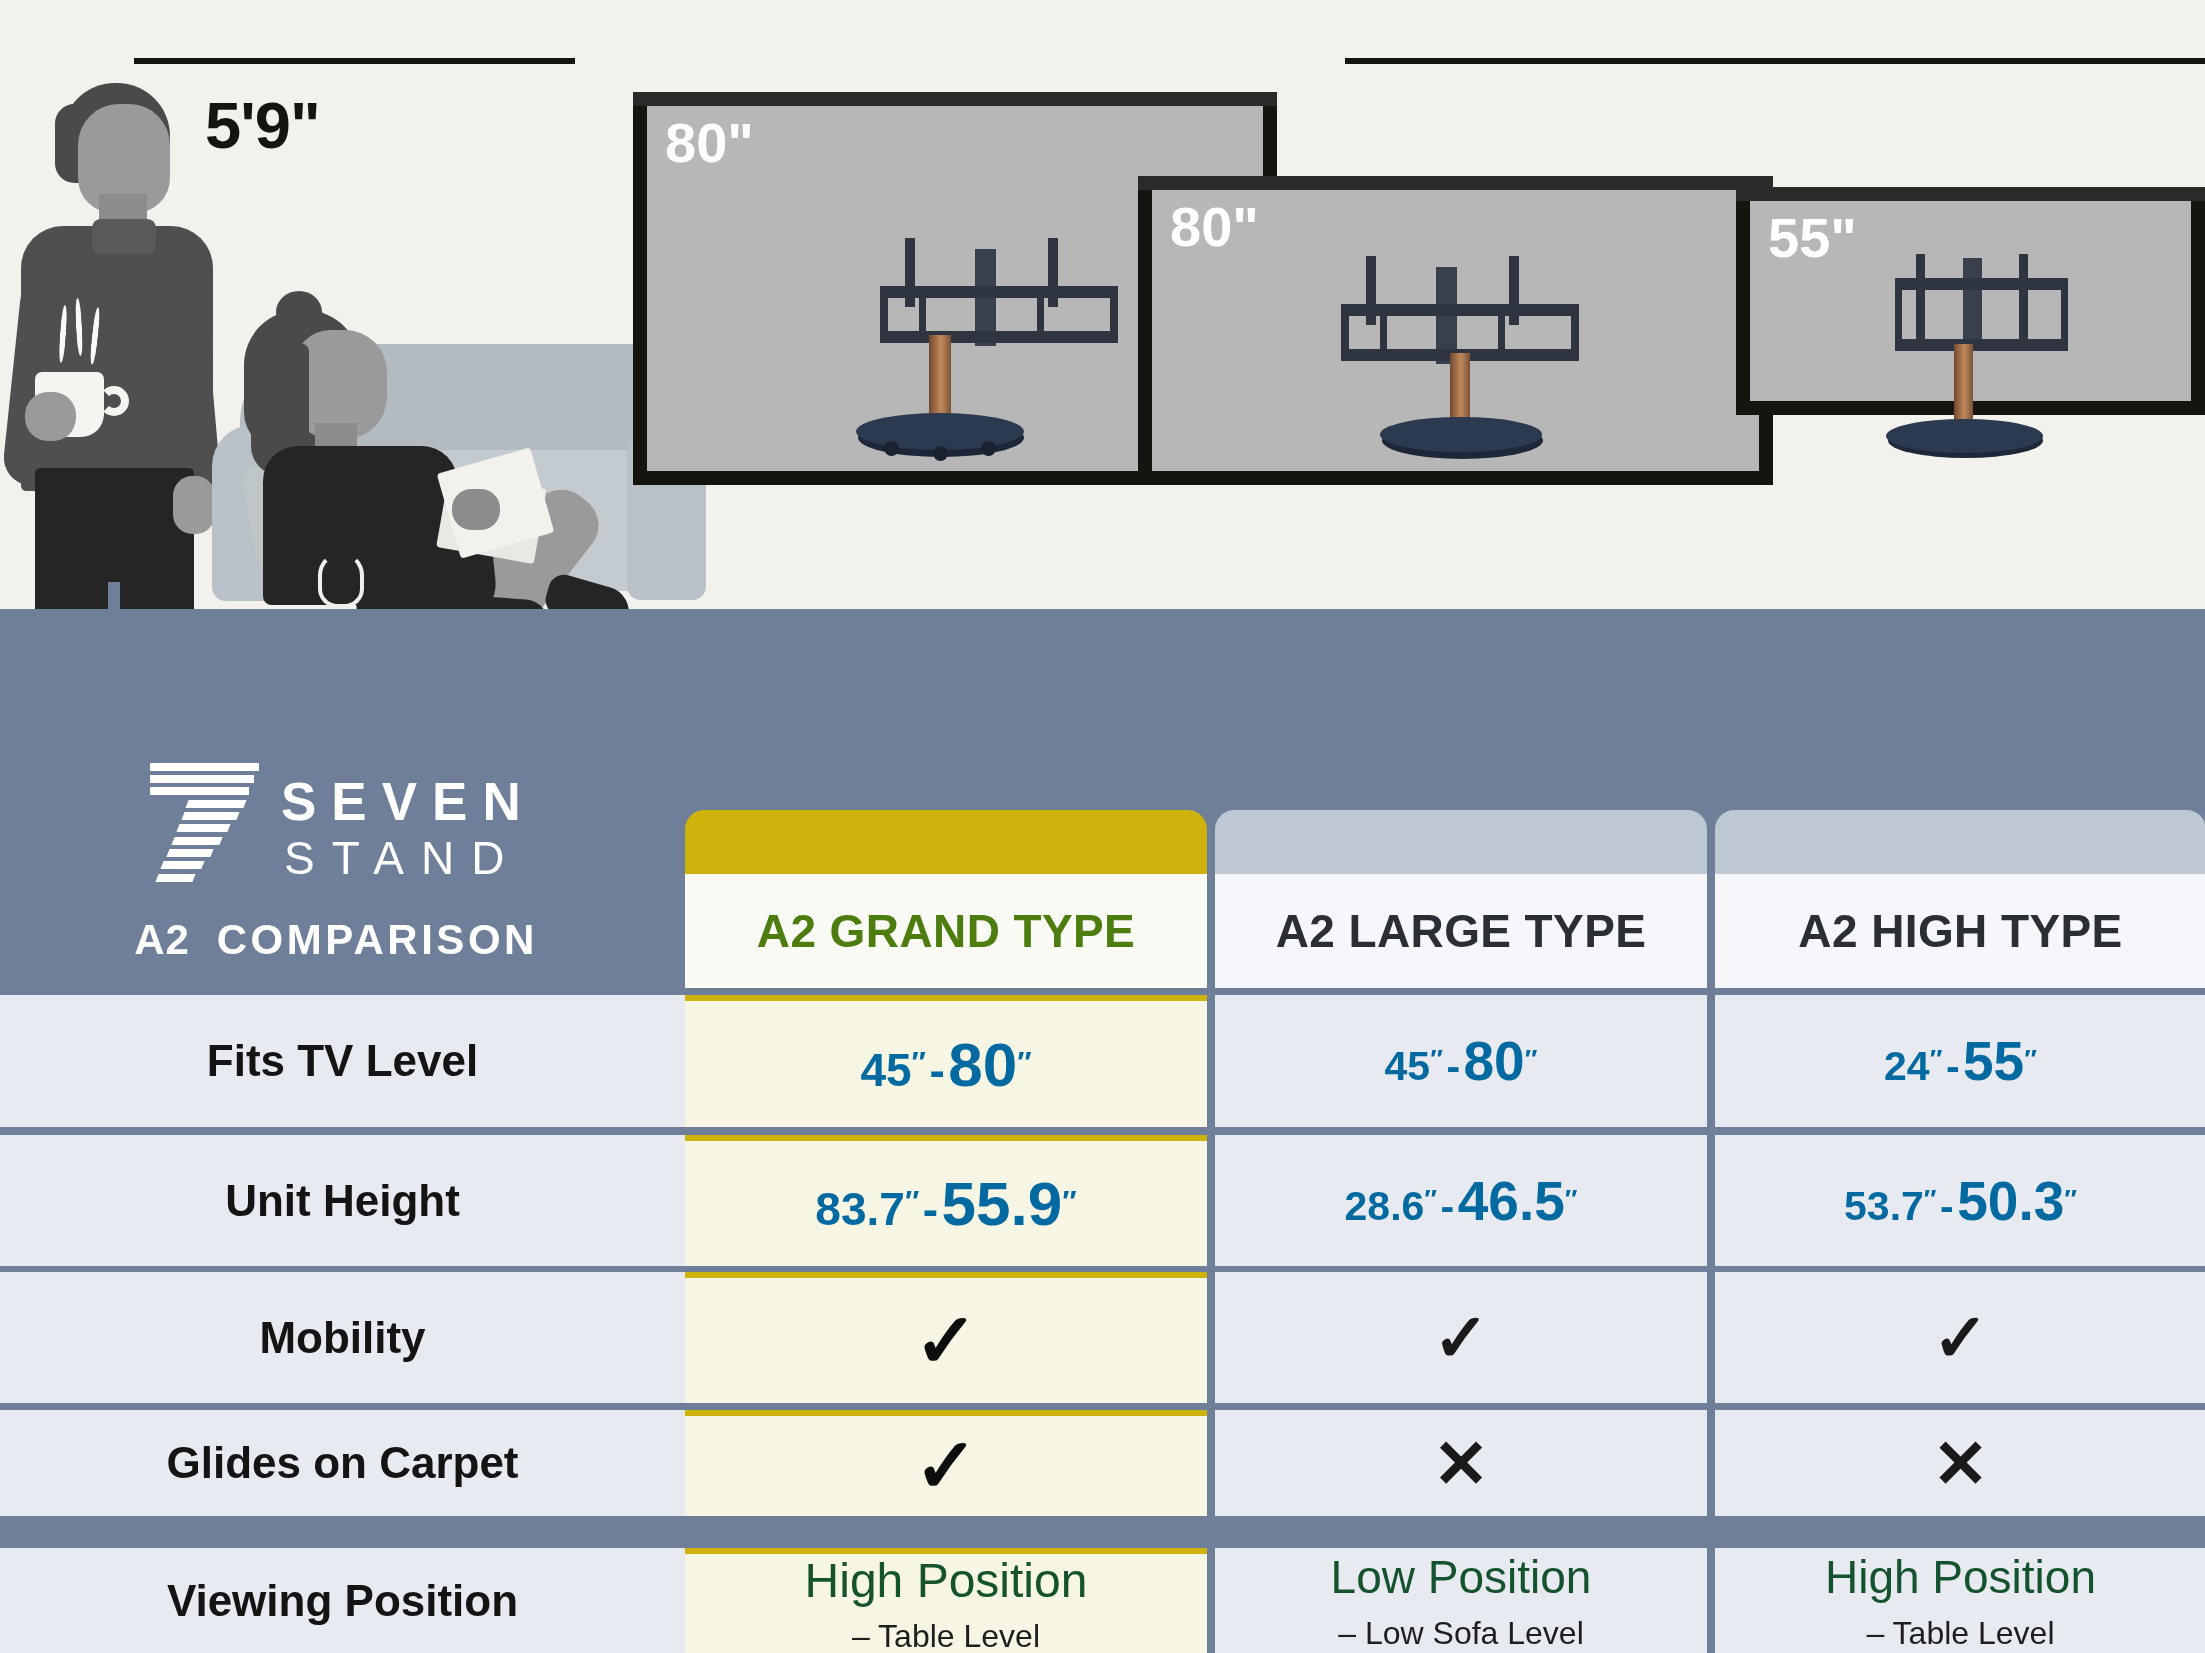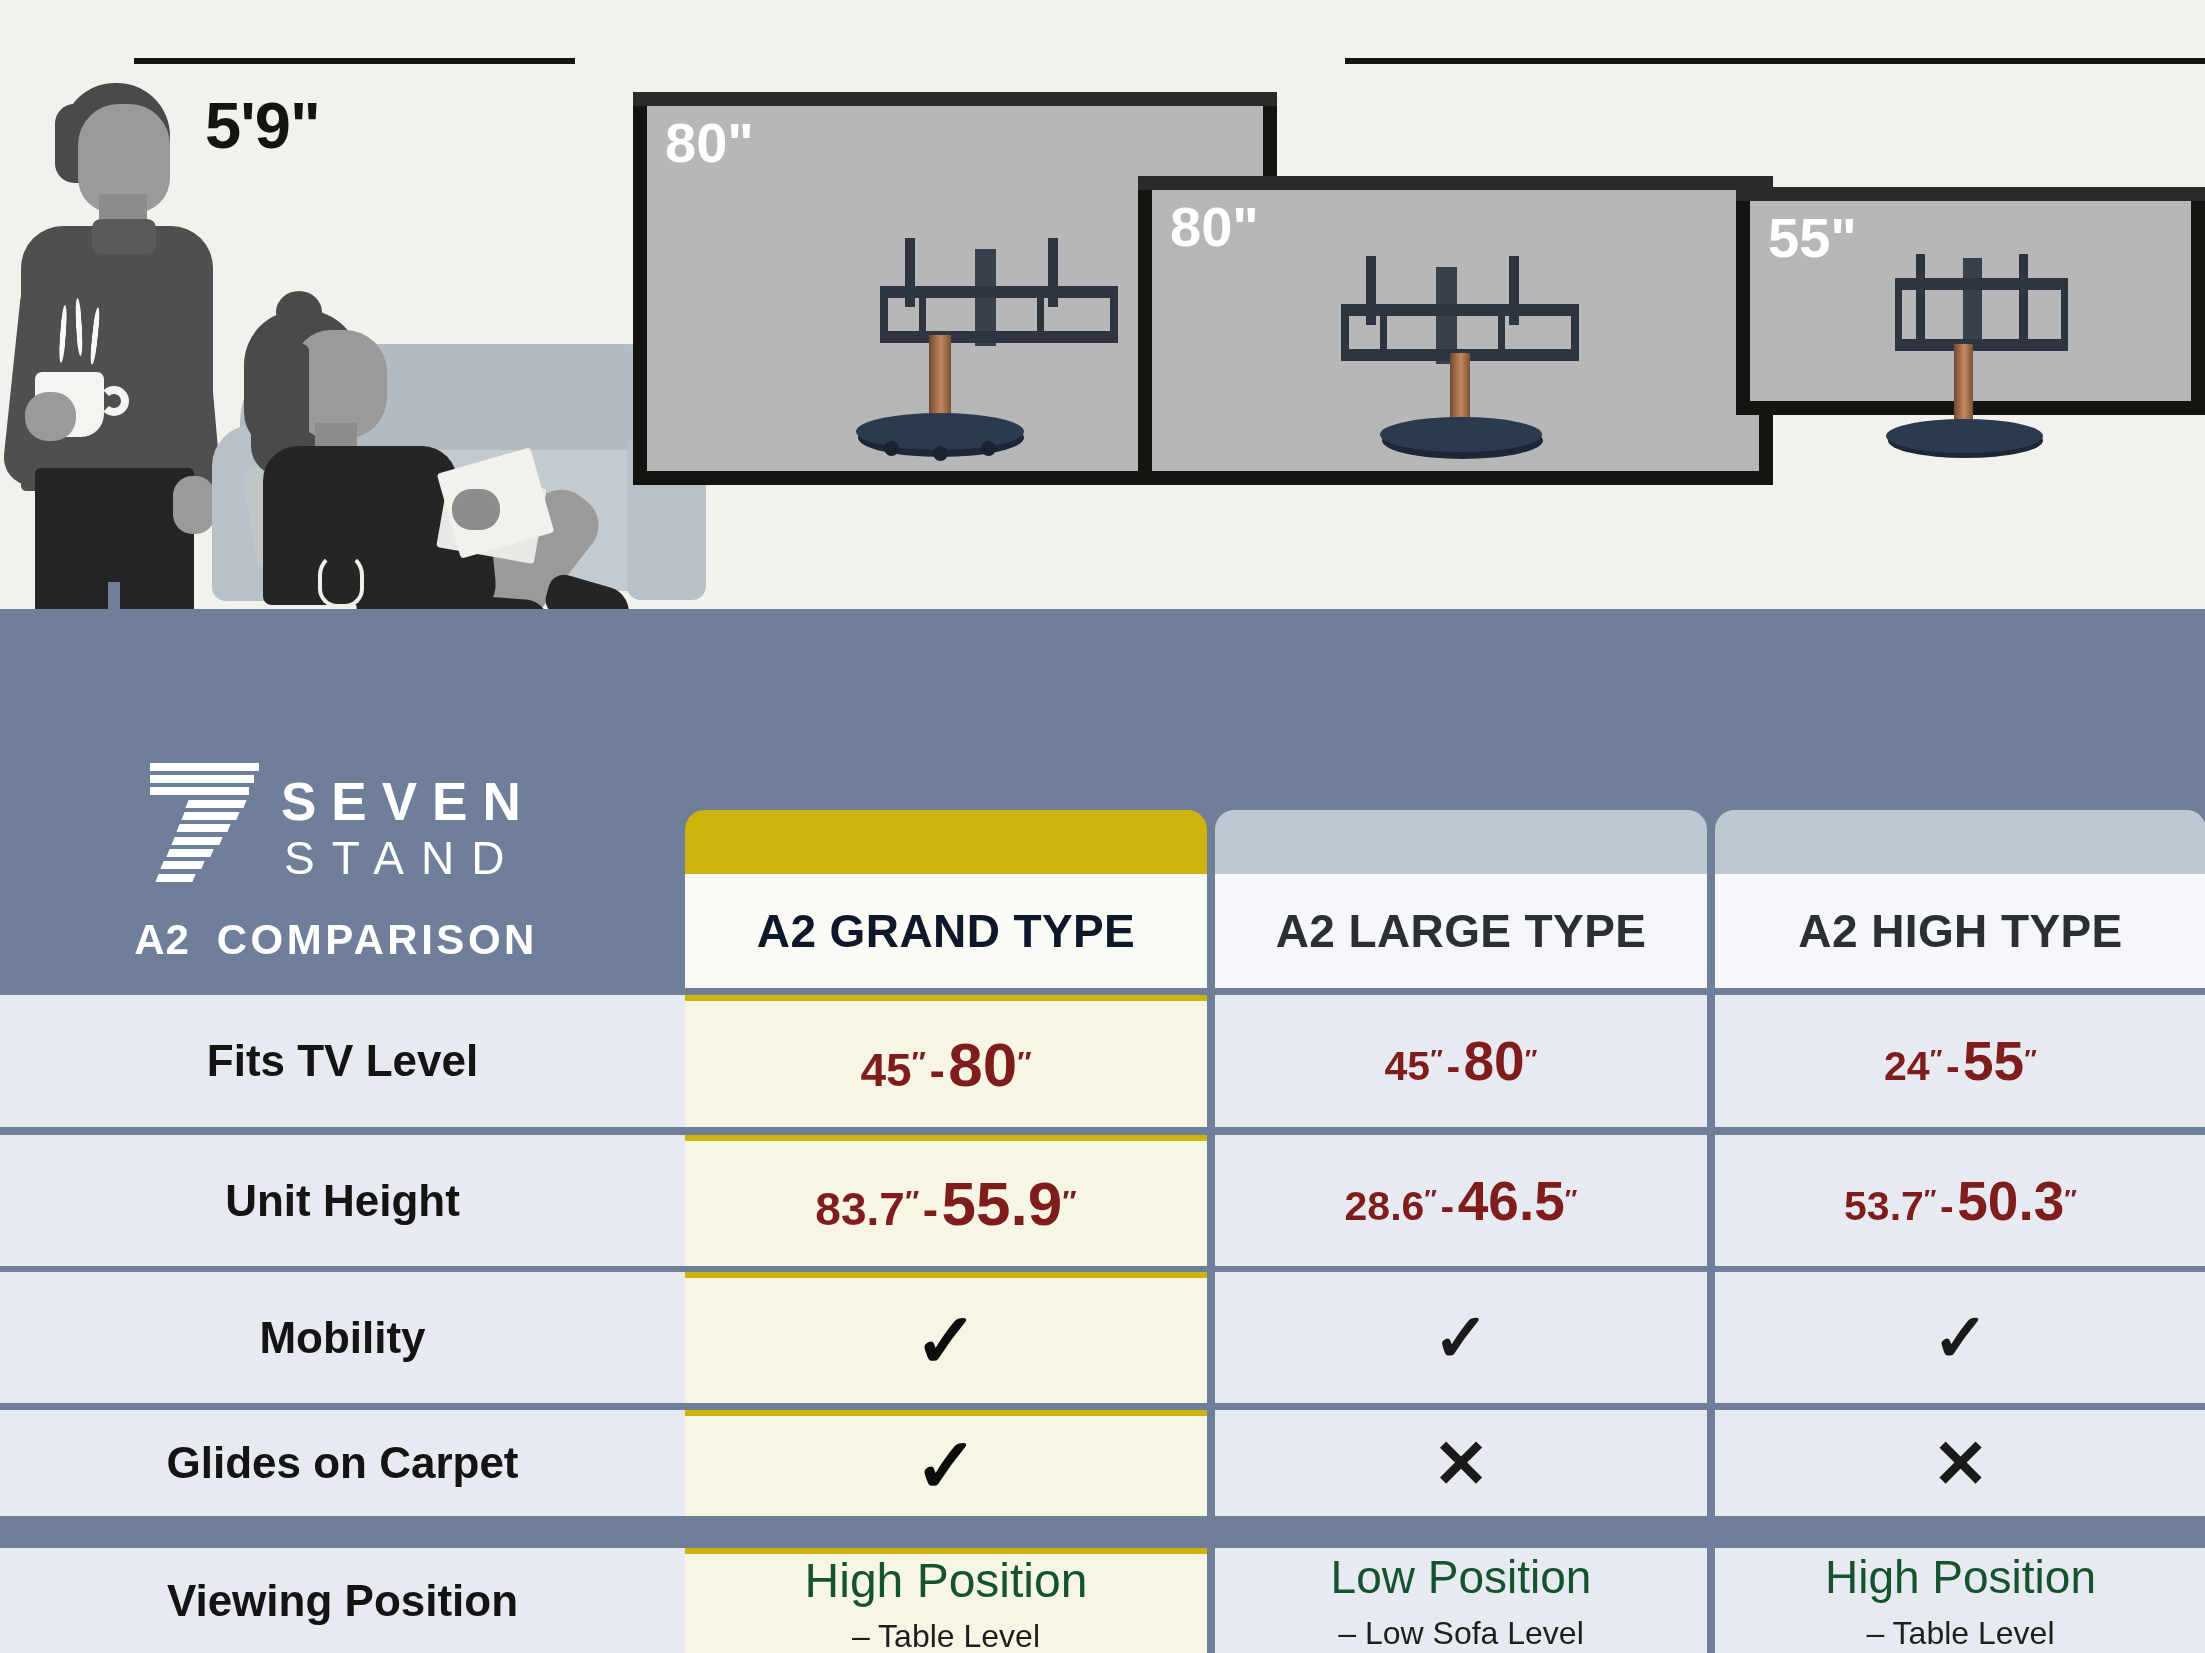--- a/index.html
+++ b/index.html
@@ -124,41 +124,41 @@
   #col-grand { left:685px; width:522px; }
   #col-large { left:1215px;width:492px; }
   #col-high  { left:1715px;width:491px; }
 
   .head-card { position:absolute; left:0; right:0; top:0; height:178px; overflow:hidden;
                border-radius:19.4px 19.4px 0 0; }
   .head-card .band { position:absolute; left:0; right:0; top:0; height:64px; }
   .head-card .body { position:absolute; left:0; right:0; top:64px; bottom:0; }
   .head-card .txt  { position:absolute; left:0; right:0; top:64px; bottom:0;
                      display:flex; align-items:center; justify-content:center;
-                     font-weight:700; font-size:46px; color:#0f172a; letter-spacing:0.4px; }
+                     font-weight:700; font-size:46px; color:#4d7c0f; letter-spacing:0.4px; }
   #col-grand .head-card .band { background:#CDB30C; }
   #col-grand .head-card .body { background:#FBFBF5; }
   #col-large .head-card .band,
   #col-high  .head-card .band { background:#BDC8D3; }
   #col-large .head-card .body,
   #col-high  .head-card .body { background:#F5F7FA; }
   #col-large .head-card .txt,
   #col-high  .head-card .txt  { color:#2B2F33; }
 
   .cell { position:absolute; left:0; right:0;
           display:flex; flex-direction:column;
           align-items:center; justify-content:center; }
   .cell.label-cell { background:#E7EBF1; }
   .cell.plain { background:#E7EBF1; }
   .cell.grand { background:#F7F5E3; border-top:6.2px solid #CDB30C; }
   #col-grand .cell.grand:first-of-type { border-top:6.2px solid #CDB30C; }
 
   .label-text { font-size:44px; font-weight:700; color:#141414; }
 
-  .val { font-weight:700; color:#7f1d1d; white-space:nowrap; }
+  .val { font-weight:700; color:#0369a1; white-space:nowrap; }
   .val .sm { font-size:41px; }
   .val .bg { font-size:55px; }
   .val .in { font-size:26.5px; vertical-align:12.4px; }
   .val .dash { font-size:41px; padding:0 3.5px; }
 
   .grand .val .sm { font-size:46px; }
   .grand .val .bg { font-size:62px; }
   .grand .val .in { font-size:30px; vertical-align:14px; }
   .grand .val .dash { font-size:46px; }
 

